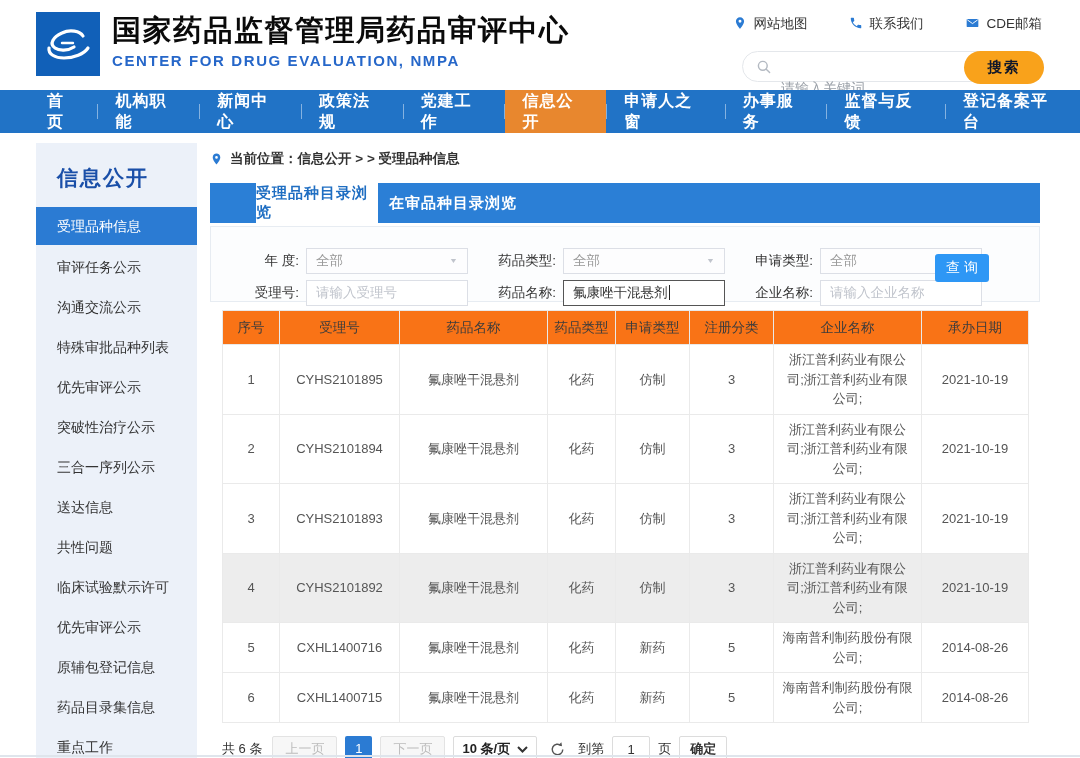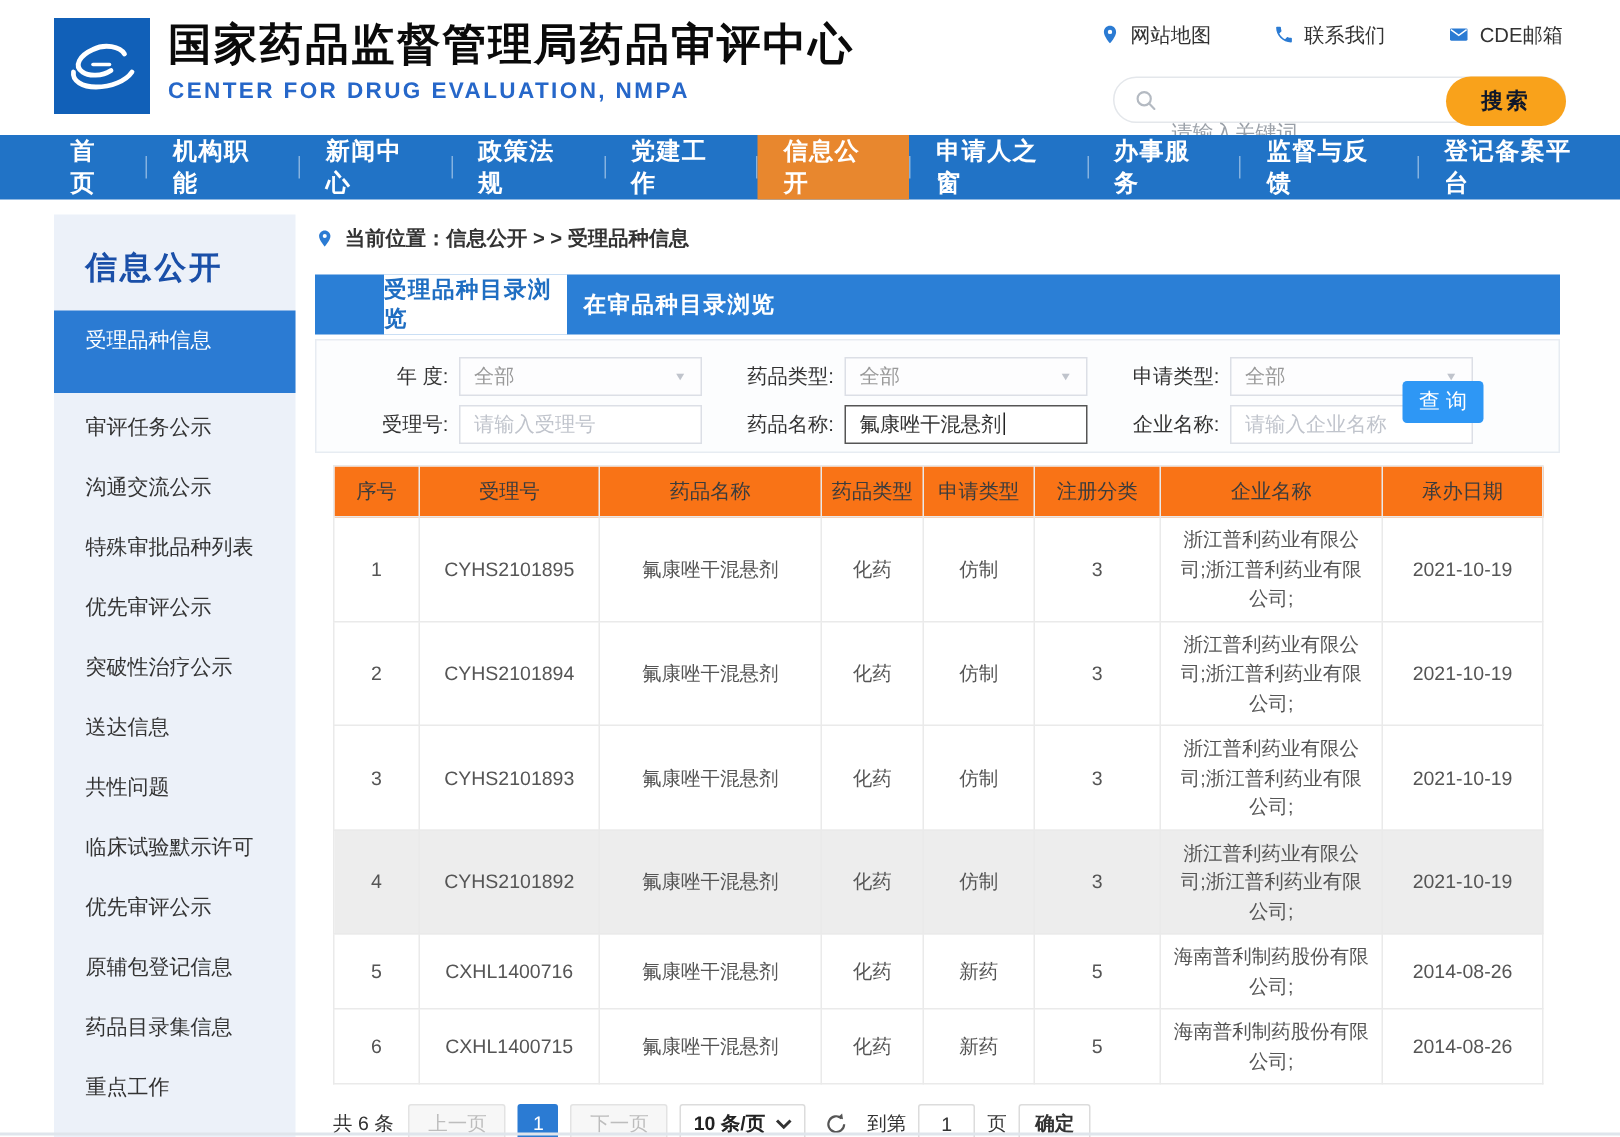--- a/index.html
+++ b/index.html
@@ -37,33 +37,33 @@
   .nav-item { display:flex; align-items:center; padding:0 17px; color:#fff; font-size:16px;
     font-weight:700; cursor:pointer; letter-spacing:1px; }
   .nav-item.active { background:#e8872e; }
   .nav-sep { width:1px; height:15px; background:rgba(255,255,255,.45); align-self:center; }
 
   
   .sidebar { position:absolute; left:36px; top:143px; width:161px; bottom:0; background:#ecf1f9; }
   .sidebar-title { padding:21px 0 15px 21px; font-size:21px; font-weight:800; color:#1a4fa8; letter-spacing:2px; }
   .side-item { height:40px; line-height:40px; padding-left:21px; font-size:14px; color:#333;
     cursor:pointer; white-space:nowrap; }
-  .side-item.active { height:55px; line-height:38px; background:#2b7bd3; color:#fff; margin-bottom:2px; }
+  .side-item.active { height:38px; line-height:38px; background:#2b7bd3; color:#fff; margin-bottom:2px; }
 
   
   .content { position:absolute; left:210px; top:143px; width:830px; }
   .breadcrumb { display:flex; align-items:center; gap:7px; font-size:13.5px; color:#333; margin-top:7px; font-weight:600; }
 
   .tabbar { margin-top:15px; height:40px; background:#2b7fd6; display:flex; align-items:stretch; padding-left:18px; }
   .tab { display:flex; align-items:center; justify-content:center; font-size:15px; font-weight:700;
     color:#fff; cursor:pointer; width:150px; letter-spacing:1px; }
   .tab.active { background:#fff; color:#1f6ec2; width:122px;margin-left:28px; }
 
   .filter-panel { position:relative; margin-top:3px; height:76px; border:1px solid #e7ecf2;
-    background:#fcfdfe; padding:10px 0 0 24px; }
+    background:#fcfdfe; padding:20px 0 0 24px; }
   .filter-row { display:flex; align-items:center; height:27px; margin-bottom:5px; }
   .field { display:flex; align-items:center; margin-right:24px; }
   .field label { width:64px; text-align:right; margin-right:7px; font-size:13.5px; color:#333; white-space:nowrap; }
   .ctl { position:relative; width:162px; height:26px; border:1px solid #dcdfe6; background:#fff;
     font-size:13.5px; display:flex; align-items:center; padding:0 9px; cursor:pointer; }
   .ctl.select { background:#fdfdfe; color:#999; justify-content:space-between; }
   .ctl .caret { font-size:9px; color:#c0c4cc; transform:scaleY(.8); }
   .ctl .placeholder { color:#c0c4cc; }
   .ctl.focused { border-color:#555; }
   .ctl .val { color:#333; }
@@ -178,20 +178,21 @@
 
   <aside class="sidebar">
     <div class="sidebar-title">信息公开</div>
     <div id="sidebar-items">
         <div class="side-item active">受理品种信息</div>
         <div class="side-item">审评任务公示</div>
         <div class="side-item">沟通交流公示</div>
         <div class="side-item">特殊审批品种列表</div>
         <div class="side-item">优先审评公示</div>
         <div class="side-item">突破性治疗公示</div>
+        <div class="side-item">三合一序列公示</div>
         <div class="side-item">送达信息</div>
         <div class="side-item">共性问题</div>
         <div class="side-item">临床试验默示许可</div>
         <div class="side-item">优先审评公示</div>
         <div class="side-item">原辅包登记信息</div>
         <div class="side-item">药品目录集信息</div>
         <div class="side-item">重点工作</div>
       </div>
   </aside>
 

